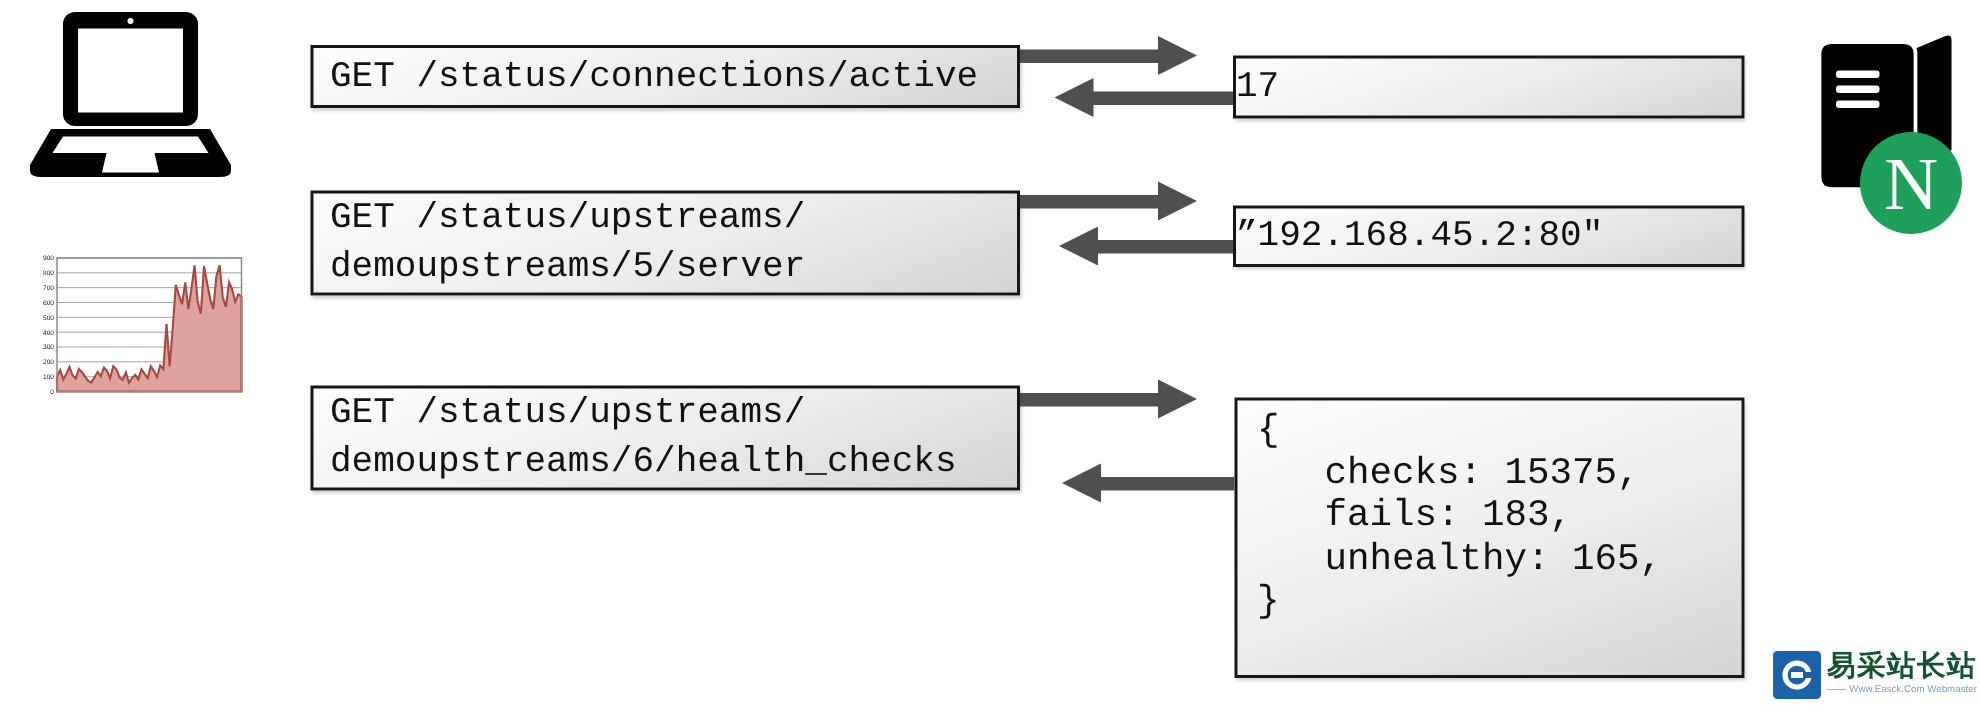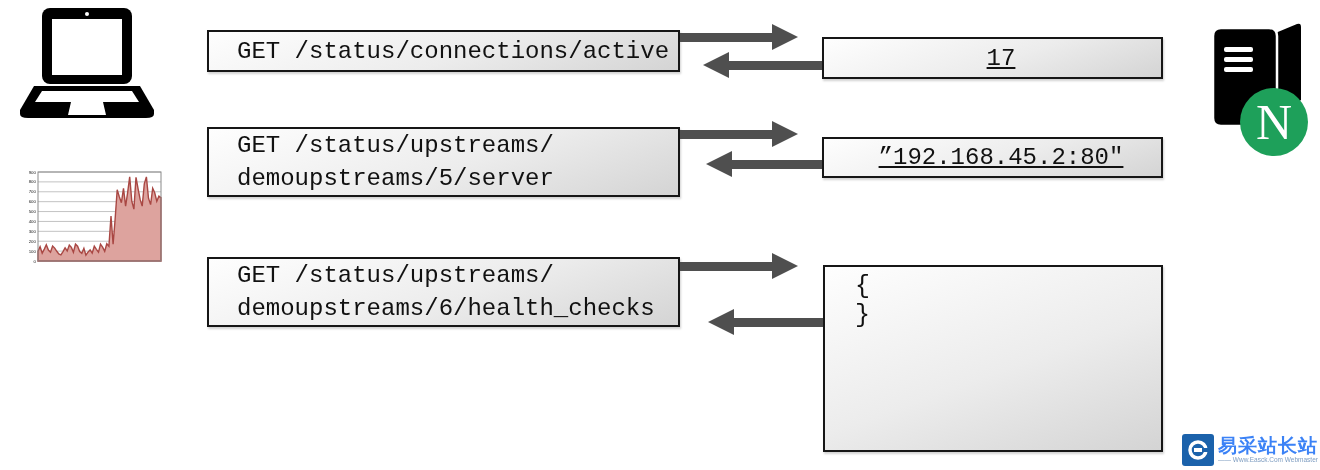--- a/index.html
+++ b/index.html
@@ -13,23 +13,23 @@
 
   
   .box {
     position:absolute;
     background:linear-gradient(160deg,#fefefe 0%,#ececec 55%,#d4d4d4 100%);
     border:2px solid #161616;
     box-shadow:1px 2px 2px rgba(0,0,0,0.18);
     color:#111;
     display:flex; flex-direction:column; justify-content:center;
   }
-  .box .line { white-space:pre;margin-left:17px; }
+  .box .line { white-space:pre; }
   .req { font-size:24px; line-height:33px; padding-left:11px; letter-spacing:0; }
-  .resp-center { align-items:center; font-size:24px;text-decoration:underline; }
+  .resp-center { font-size:24px; }
   .json-box { font-size:25px; line-height:28.5px; padding:6px 0 0 13px; justify-content:flex-start; }
 
   
   .arrow { position:absolute; height:26px; }
   .arrow .shaft { position:absolute; top:8.5px; height:9px; background:#4f4f4f; }
   .arrow .head {
     position:absolute; top:0; width:0; height:0;
     border-top:13px solid transparent; border-bottom:13px solid transparent;
   }
   .arrow-right .shaft { left:0; right:24px; }
@@ -38,22 +38,22 @@
   .arrow-left .head { left:0; border-right:26px solid #4f4f4f; }
 
   
   .watermark { position:absolute; right:2px; bottom:4px; display:flex; align-items:center; gap:4px; }
   .wm-logo {
     width:32px; height:32px; background:#1b62ab; border-radius:3px;
     display:flex; align-items:center; justify-content:center; flex:0 0 auto;
   }
   .wm-text { display:flex; flex-direction:column; line-height:1; }
   .wm-title {
-    font-family:Liberation Serif, serif;
-    font-weight:bold; font-size:19px; color:#3b82f6; letter-spacing:1px; white-space:nowrap;
+    font-family:Liberation Mono, monospace;
+    font-weight:bold; font-size:19px; color:#14532d; letter-spacing:1px; white-space:nowrap;
   }
   .wm-sub {
     font-family:"Liberation Sans","DejaVu Sans",sans-serif;
     font-size:6.5px; color:#7d9cc0; margin-top:2px; white-space:nowrap;
   }
 </style>
 </head>
 <body>
 
 <div class="canvas">
@@ -110,20 +110,23 @@
   <div class="box resp-center" style="left:822px;top:37px;width:341px;height:42px">
     <div class="line">17</div>
   </div>
 
   <div class="box resp-center" style="left:822px;top:137px;width:341px;height:41px">
     <div class="line">”192.168.45.2:80"</div>
   </div>
 
   <div class="box json-box" style="left:823px;top:265px;width:340px;height:187px">
     <div class="line">{</div>
+    <div class="line">   checks: 15375,</div>
+    <div class="line">   fails: 183,</div>
+    <div class="line">   unhealthy: 165,</div>
     <div class="line">}</div>
   </div>
 
   <div class="arrow arrow-right" style="left:680px;top:24px;width:118px">
       <div class="shaft"></div>
       <div class="head"></div>
     </div>
   <div class="arrow arrow-left" style="left:703px;top:52px;width:119px">
       <div class="shaft"></div>
       <div class="head"></div>

